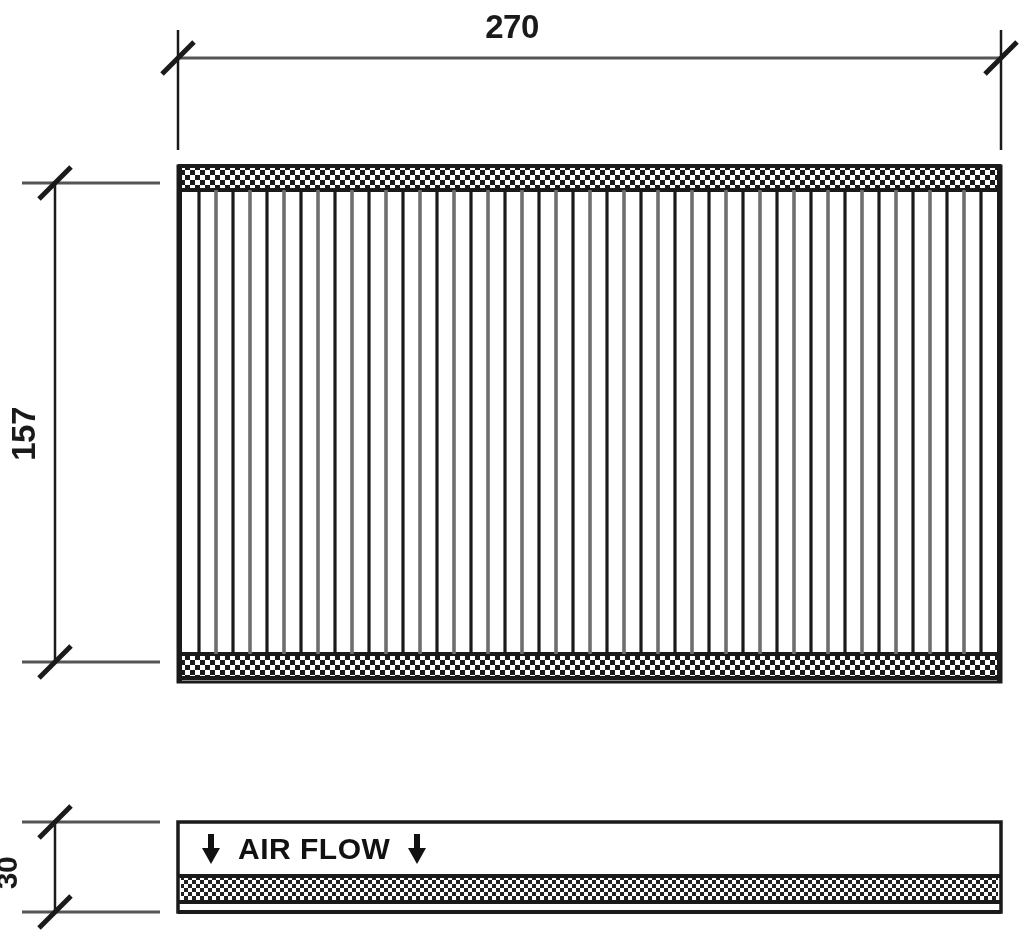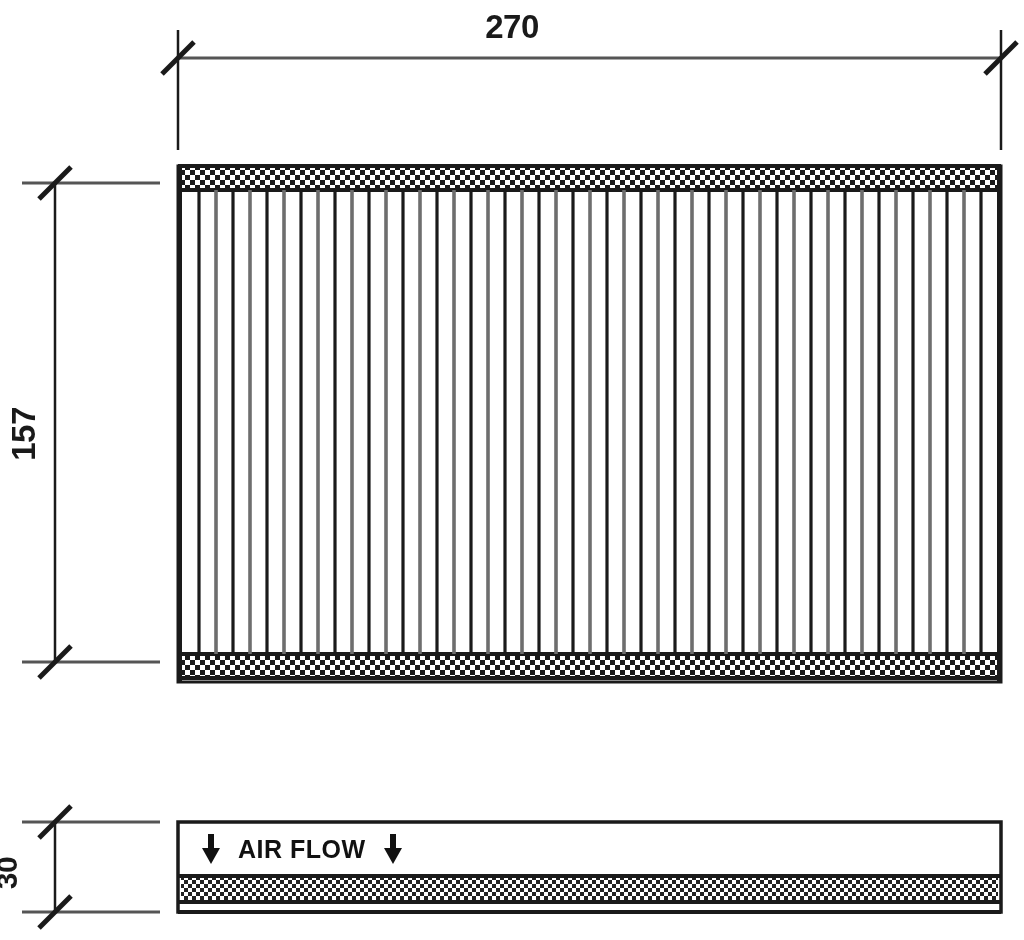--- a/index.html
+++ b/index.html
@@ -102,21 +102,21 @@
     content: "";
     position: absolute;
     left: 0;
     top: 14px;
     width: 0; height: 0;
     border-left: 9px solid transparent;
     border-right: 9px solid transparent;
     border-top: 16px solid #111;
   }
   #airflow-label {
-    font-size: 25px;
+    font-size: 30px;
     font-weight: bold;
     color: #111;
     letter-spacing: 0.5px;
     font-family: "Liberation Sans", sans-serif;
   }
   #made-in-label {
     position: absolute;
     right: 18px;
     top: 50%;
     transform: translateY(-50%);

